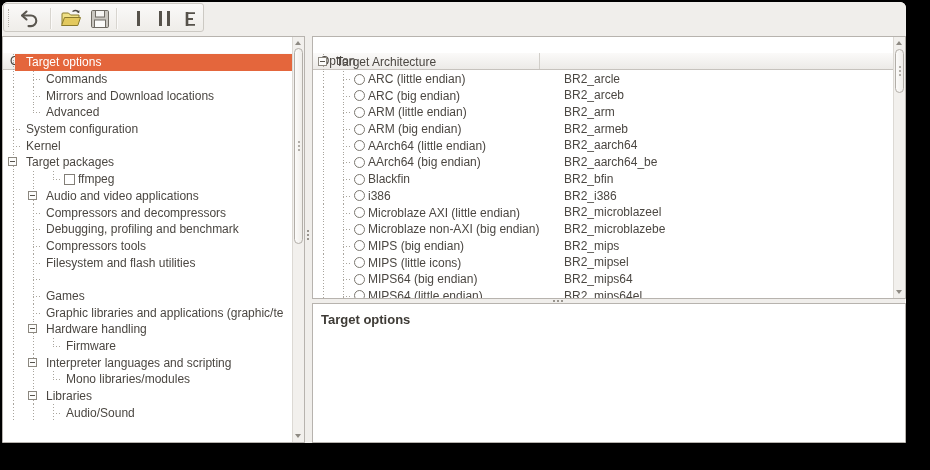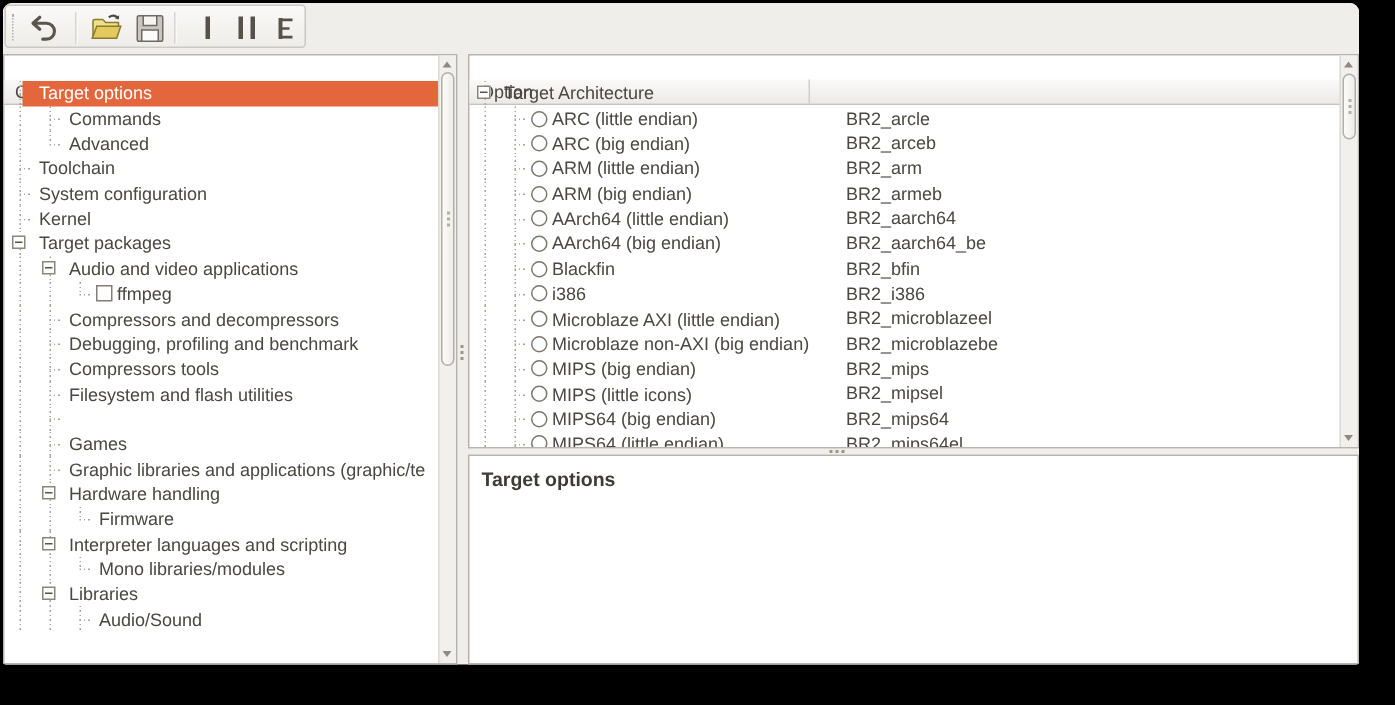--- a/index.html
+++ b/index.html
@@ -134,54 +134,55 @@
           <span class="selbg"></span>
           <span class="lab">Target options</span>
         </div>
         <div class="trow">
           <span class="cell vln"></span>
           <span class="cell vln conn"></span>
           <span class="lab">Commands</span>
         </div>
         <div class="trow">
           <span class="cell vln"></span>
+          <span class="cell vln conn"></span>
+          <span class="lab">Mirrors and Download locations</span>
+        </div>
+        <div class="trow">
+          <span class="cell vln"></span>
           <span class="cell vln conn last"></span>
           <span class="lab">Advanced</span>
         </div>
         <div class="trow">
           <span class="cell vln conn"></span>
-          <span class="lab">Toolchain</span>
-        </div>
-        <div class="trow">
-          <span class="cell vln conn"></span>
           <span class="lab">System configuration</span>
         </div>
         <div class="trow">
           <span class="cell vln conn"></span>
           <span class="lab">Kernel</span>
         </div>
         <div class="trow">
           <span class="cell vln">
             <span class="expbox"></span>
           </span>
           <span class="lab">Target packages</span>
-        </div>
-        <div class="trow">
-          <span class="cell vln"></span>
-          <span class="cell vln">
-            <span class="expbox"></span>
-          </span>
-          <span class="lab">Audio and video applications</span>
         </div>
         <div class="trow">
           <span class="cell vln"></span>
           <span class="cell vln"></span>
           <span class="cell vln conn last"></span>
           <span class="cbox"></span>
           <span class="lab">ffmpeg</span>
+        </div>
+        <div class="trow">
+          <span class="cell vln"></span>
+          <span class="cell vln">
+            <span class="expbox"></span>
+          </span>
+          <span class="lab">Audio and video applications</span>
         </div>
         <div class="trow">
           <span class="cell vln"></span>
           <span class="cell vln conn"></span>
           <span class="lab">Compressors and decompressors</span>
         </div>
         <div class="trow">
           <span class="cell vln"></span>
           <span class="cell vln conn"></span>
           <span class="lab">Debugging, profiling and benchmark</span>

